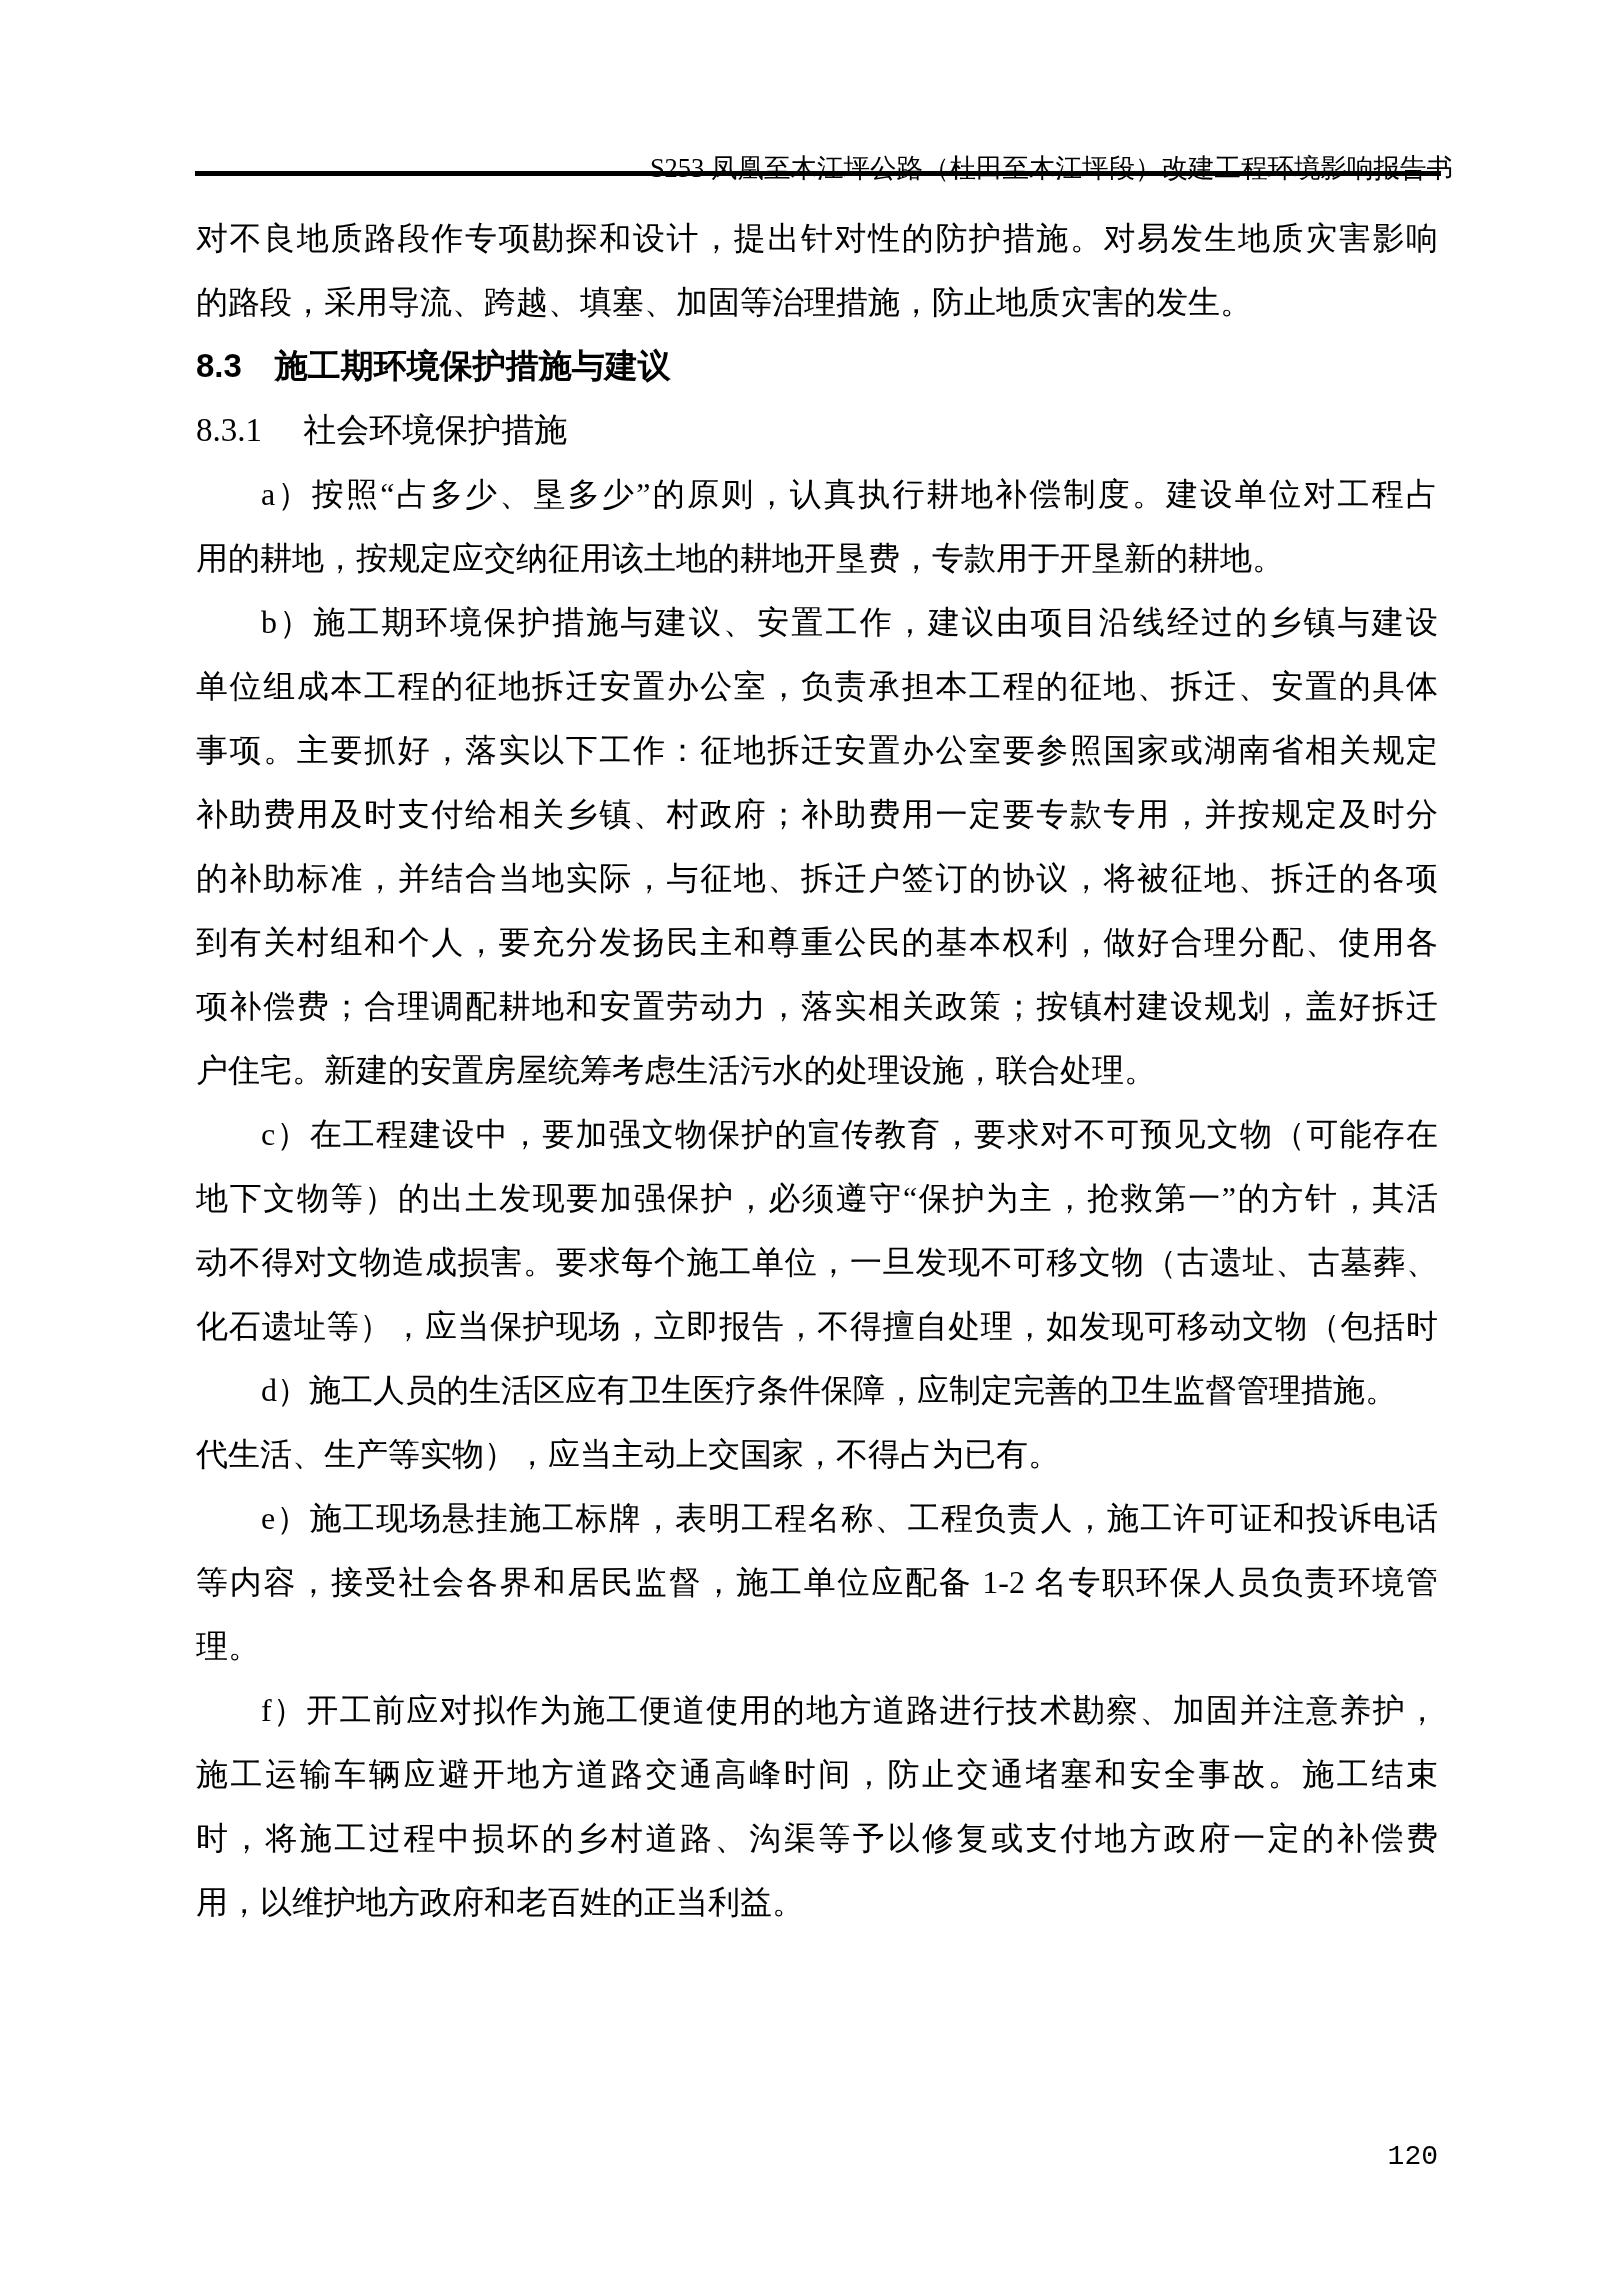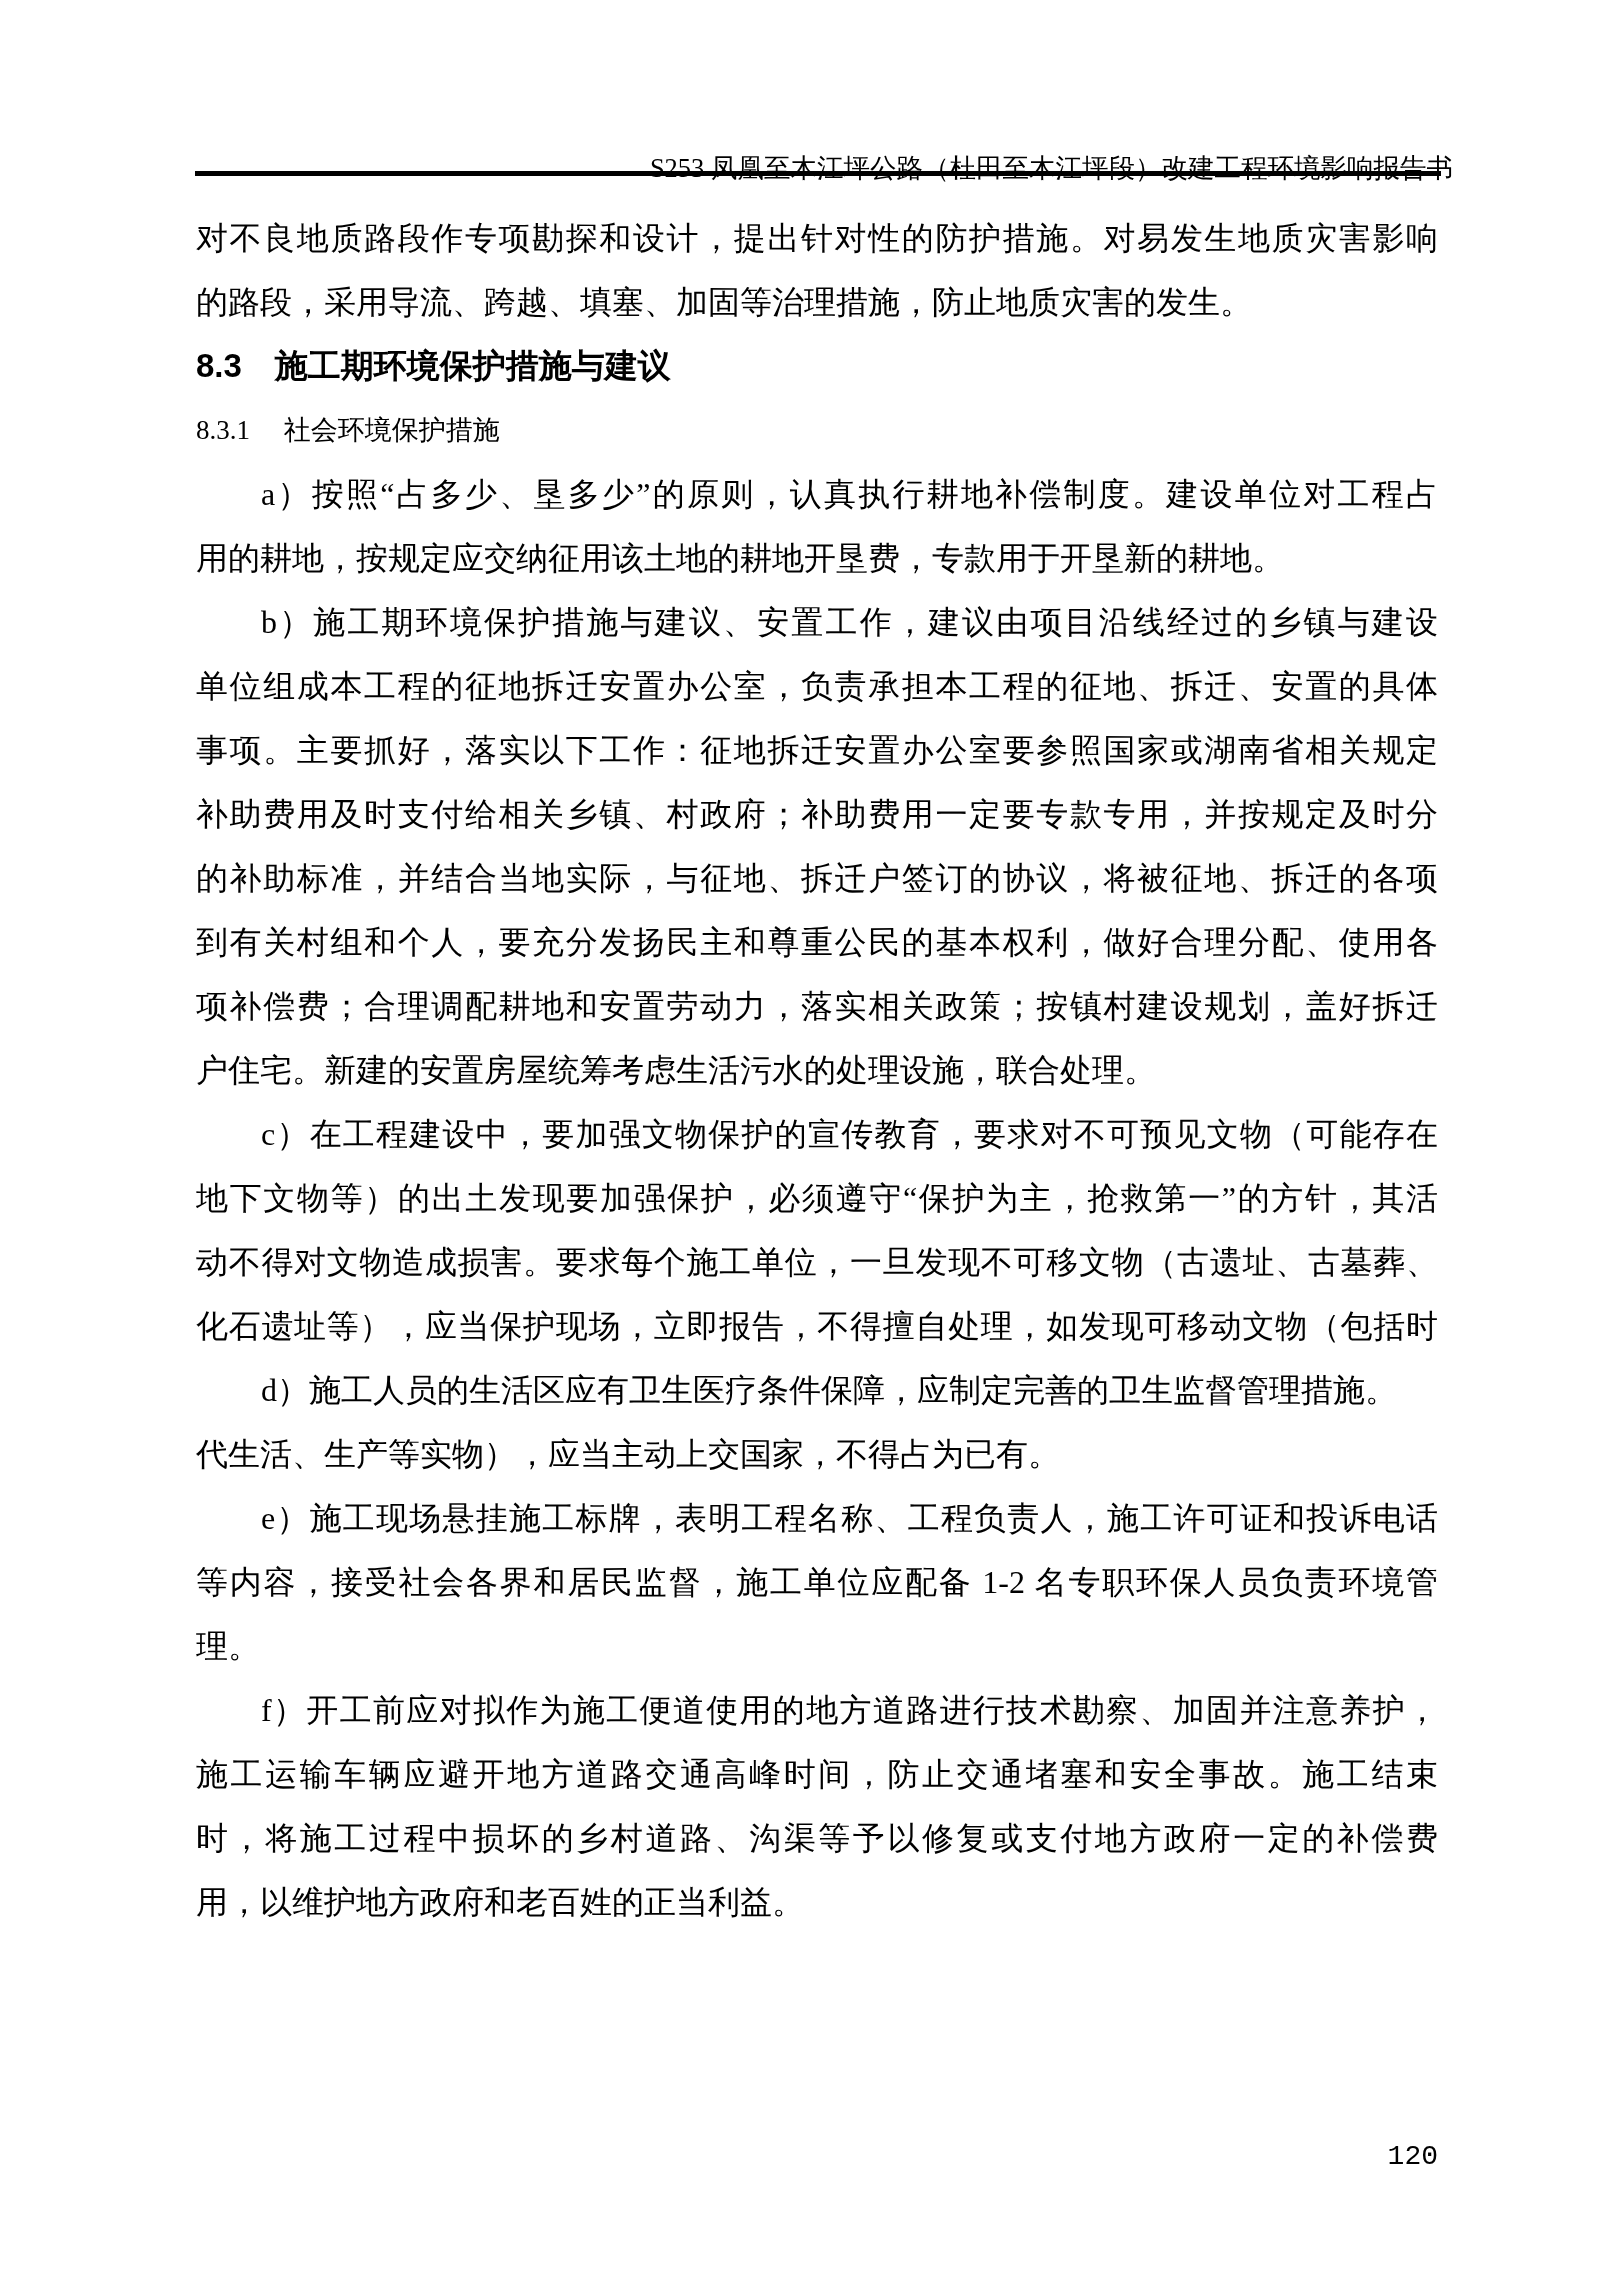--- a/index.html
+++ b/index.html
@@ -50,21 +50,21 @@
     white-space: normal;
     text-align: justify;
     text-align-last: justify;
   }
   .line.indent { padding-left: 65px; }
   .line.h2 {
     font-family: "Liberation Sans", "DejaVu Sans", sans-serif;
     font-weight: bold;
     font-size: 33px;
   }
-  .line.h3 { font-size: 27px; }
+  .line.h3 { font-size: 33px; }
   .footer {
     position: absolute;
     top: 2141px;
     left: 196px;
     width: 1242px;
     text-align: right;
     font-family: Liberation Mono, monospace;
     font-size: 28px;
     color: #000;
   }

